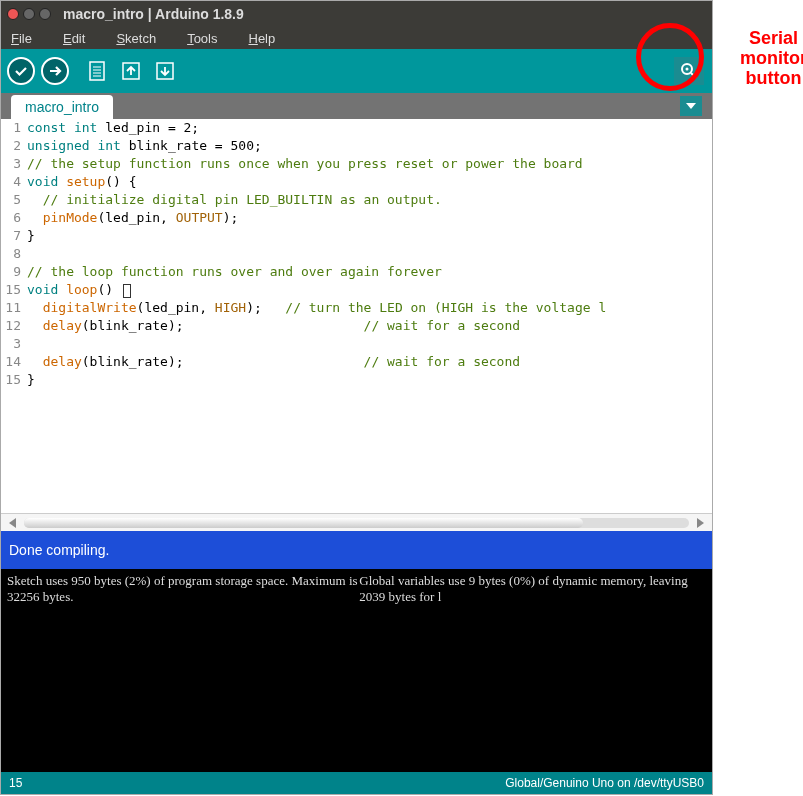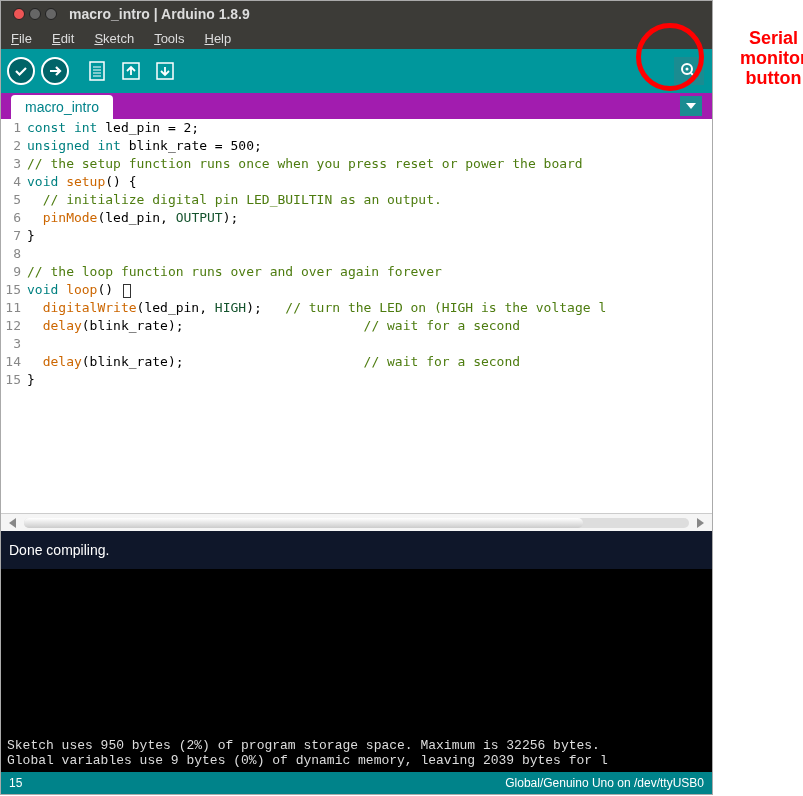--- a/index.html
+++ b/index.html
@@ -1,51 +1,51 @@
 <!DOCTYPE html>
 <html><head>
 <meta charset="utf-8">
 <style>
 *{margin:0;padding:0;box-sizing:border-box}
 body{font-family:sans-serif;background:#fff;width:803px;height:796px;position:relative;overflow:hidden}
 .window{width:713px;height:795px;background:#fff;display:flex;flex-direction:column;border:1px solid #aaa}
-.titlebar{background:#3c3b37;height:26px;display:flex;align-items:center;padding:0 12px;color:#ddd;font-size:14px;font-weight:bold}
+.titlebar{background:#3c3b37;height:26px;display:flex;align-items:center;padding:0 6px;color:#ddd;font-size:14px;font-weight:bold}
 .win-btns{display:flex;gap:4px;margin-right:12px}
 .win-btn{width:12px;height:12px;border-radius:6px;border:1px solid #222}
 .wb-close{background:#e55}
 .wb-min{background:#666}
 .wb-max{background:#666}
-.menubar{background:#3c3b37;height:22px;display:flex;align-items:center;padding:0 4px;gap:8px;color:#ddd;font-size:13px}
+.menubar{background:#3c3b37;height:22px;display:flex;align-items:center;padding:0 4px;gap:19px;color:#ddd;font-size:13px}
 .menuitem{padding:2px 6px;cursor:pointer}
 .menuitem u{text-decoration:underline}
 .toolbar{background:#00979c;height:44px;display:flex;align-items:center;padding:0 6px;position:relative}
 .tbtn{width:28px;height:28px;border-radius:14px;background:#00838a;margin-right:6px;display:flex;align-items:center;justify-content:center;color:#fff;cursor:pointer}
 .tbtn.round{background:#006468;border:2px solid #fff;border-radius:14px}
 .tbtn.sq{width:28px;height:28px;border-radius:3px;background:none;border:none}
 .tbtn svg{display:block}
 .tbtn-right{position:absolute;right:8px;top:8px;width:30px;height:28px;background:#1a8c91;display:flex;align-items:center;justify-content:center;cursor:pointer}
-.tabbar{background:#a21caf;height:26px;display:flex;align-items:flex-end;padding-left:10px;position:relative}
+.tabbar{background:#737373;height:26px;display:flex;align-items:flex-end;padding-left:10px;position:relative}
 .tab{background:#fff;color:#00838a;font-size:14px;padding:4px 14px;border-radius:4px 4px 0 0;cursor:pointer}
 .tab-menu{position:absolute;right:10px;top:3px;width:22px;height:20px;background:#1a8c91;display:flex;align-items:center;justify-content:center;cursor:pointer}
 .editor{flex:0 0 394px;overflow:auto;background:#fff;font-family:"DejaVu Sans Mono",monospace;font-size:13px;line-height:18px;position:relative}
 .line{display:flex;white-space:pre}
 .gutter{width:24px;text-align:right;color:#888;padding-right:4px;flex:0 0 24px}
 .code{padding-left:2px}
 .kw{color:#008080}
 .fn{color:#cc6600}
-.const{color:#14532d}
+.const{color:#a16207}
 .cmt{color:#4d7c0f}
 .hscroll{height:18px;background:#f5f5f5;border-top:1px solid #ccc;display:flex;align-items:center;padding:0 8px}
 .hscroll-track{flex:1;height:10px;background:#ddd;border-radius:5px;position:relative;margin:0 8px}
 .hscroll-thumb{position:absolute;left:0;width:84%;height:10px;background:linear-gradient(#fff,#ccc);border-radius:5px}
 .hscroll-arrow{width:0;height:0;border-top:5px solid transparent;border-bottom:5px solid transparent}
 .ha-left{border-right:7px solid #888}
 .ha-right{border-left:7px solid #888}
-.status1{background:#0f172a;height:38px;color:#fff;font-size:14px;display:flex;align-items:center;padding:0 8px}
-.console{background:#000;color:#ddd;font-family:Liberation Mono, monospace;font-size:13px;flex:1;padding:4px 6px;overflow:hidden;display:flex;flex-direction:column;justify-content:flex-end}
+.status1{background:#1d4ed8;height:38px;color:#fff;font-size:14px;display:flex;align-items:center;padding:0 8px}
+.console{background:#000;color:#ddd;font-family:Liberation Serif, serif;font-size:13px;flex:1;padding:4px 6px;overflow:hidden;display:flex;justify-content:flex-end}
 .status2{background:#00838a;height:22px;color:#fff;font-size:12px;display:flex;align-items:center;justify-content:space-between;padding:0 8px}
 .annot{position:absolute;color:#f00;font-size:18px;font-weight:bold;text-align:center;line-height:20px}
 .annot-circle{position:absolute;width:68px;height:68px;border:5px solid #f00;border-radius:40px}
 .cursor-box{display:inline-block;border:1px solid #333;width:8px;height:14px;vertical-align:middle;margin-left:2px}
 </style>
 </head>
 <body>
 
 <div class="window">
 

